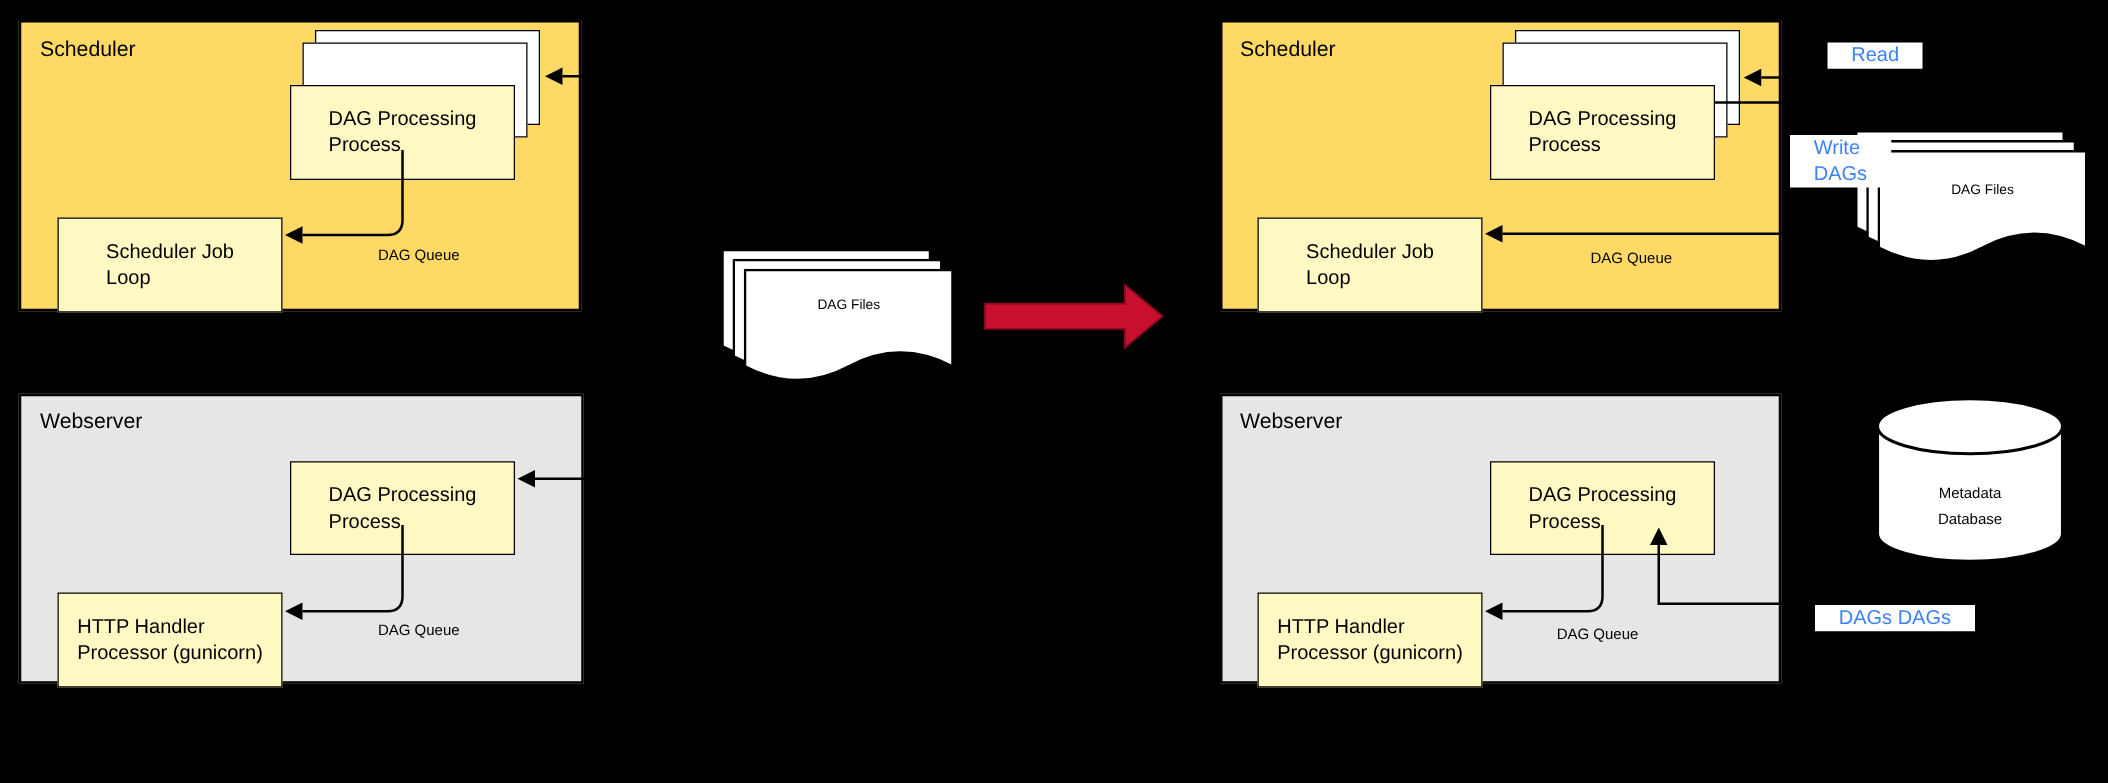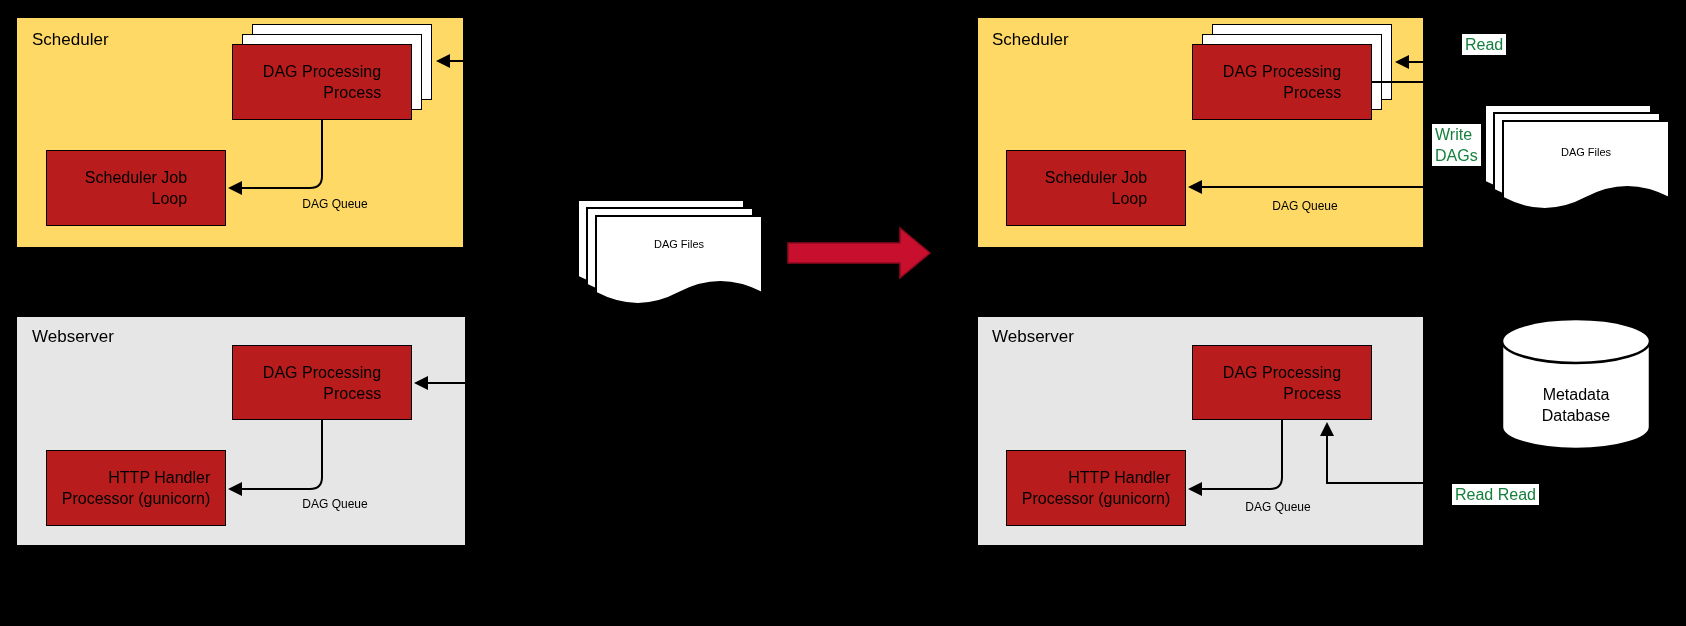--- a/index.html
+++ b/index.html
@@ -3,31 +3,31 @@
 <meta charset="utf-8">
 <style>
   html,body{margin:0;padding:0;background:#000;}
   #canvas{
     position:relative;width:1686px;height:626px;background:#000;overflow:hidden;
     font-family:"Liberation Sans","DejaVu Sans",sans-serif;color:#000;text-decoration:underline;
   }
   .panel{position:absolute;border:2px solid #000;box-sizing:border-box;z-index:1;}
   .panel-title{position:absolute;font-size:17px;line-height:20px;z-index:2;}
   .node{
-    position:absolute;background:#b91c1c;border:1.5px solid #000;box-sizing:border-box;
-    display:flex;align-items:center;justify-content:center;text-align:right;
-    white-space:pre-line;font-size:16px;line-height:21px;z-index:2;
+    position:absolute;background:#fef9c3;border:1.5px solid #000;box-sizing:border-box;
+    display:flex;align-items:center;justify-content:center;text-align:left;
+    white-space:pre-line;font-size:16px;line-height:21px;z-index:2;margin-top:24px;
   }
   .page{position:absolute;background:#fff;border:1.5px solid #000;box-sizing:border-box;width:180px;height:76px;z-index:2;}
   .queue-label{position:absolute;font-size:12px;white-space:nowrap;transform:translate(-50%,-50%);z-index:2;}
   .doc-svg{position:absolute;z-index:4;}
   .doc-label{position:absolute;font-size:11px;text-align:center;z-index:5;}
   .cyl-svg{position:absolute;z-index:4;}
-  .cyl-label{position:absolute;font-size:16px;line-height:21px;text-align:center;white-space:pre-line;z-index:5;}
-  .chip{position:absolute;background:#fff;color:#15803d;font-size:16px;line-height:21px;padding:0 3px;white-space:pre-line;z-index:5;}
+  .cyl-label{position:absolute;font-size:12px;line-height:21px;text-align:center;white-space:pre-line;z-index:5;}
+  .chip{position:absolute;background:#fff;color:#3b82f6;font-size:16px;line-height:21px;padding:0 19px;white-space:pre-line;z-index:5;}
   #wires{position:absolute;left:0;top:0;z-index:3;}
 </style>
 </head>
 <body>
 
 <div id="canvas">
 
   <div class="panel" style="left:15px;top:16px;width:450px;height:233px;background:#FFD966;"></div>
   <div class="panel-title" style="left:32px;top:30px;">Scheduler</div>
 
@@ -128,17 +128,17 @@
   <div class="doc-label" style="left:1502px;top:146px;width:168px;">DAG Files</div>
 
   <svg class="cyl-svg" style="left:1500px;top:316px;" width="152" height="136" viewBox="0 0 152 136">
     <path d="M2,25 A74,22 0 0 1 150,25 L150,111 A74,22 0 0 1 2,111 Z" fill="#fff" stroke="#000" stroke-width="2.5"></path>
     <ellipse cx="76" cy="25" rx="74" ry="22" fill="#fff" stroke="#000" stroke-width="2.5"></ellipse>
   </svg>
   <div class="cyl-label" style="left:1510px;top:384px;width:132px;">Metadata
 Database</div>
 
   <div class="chip" style="left:1462px;top:34px;">Read</div>
-  <div class="chip" style="left:1432px;top:124px;">Write
+  <div class="chip" style="left:1432px;top:108px;">Write
 DAGs</div>
-  <div class="chip" style="left:1452px;top:484px;">Read Read</div>
+  <div class="chip" style="left:1452px;top:484px;">DAGs DAGs</div>
 
 </div>
 
 </body></html>

